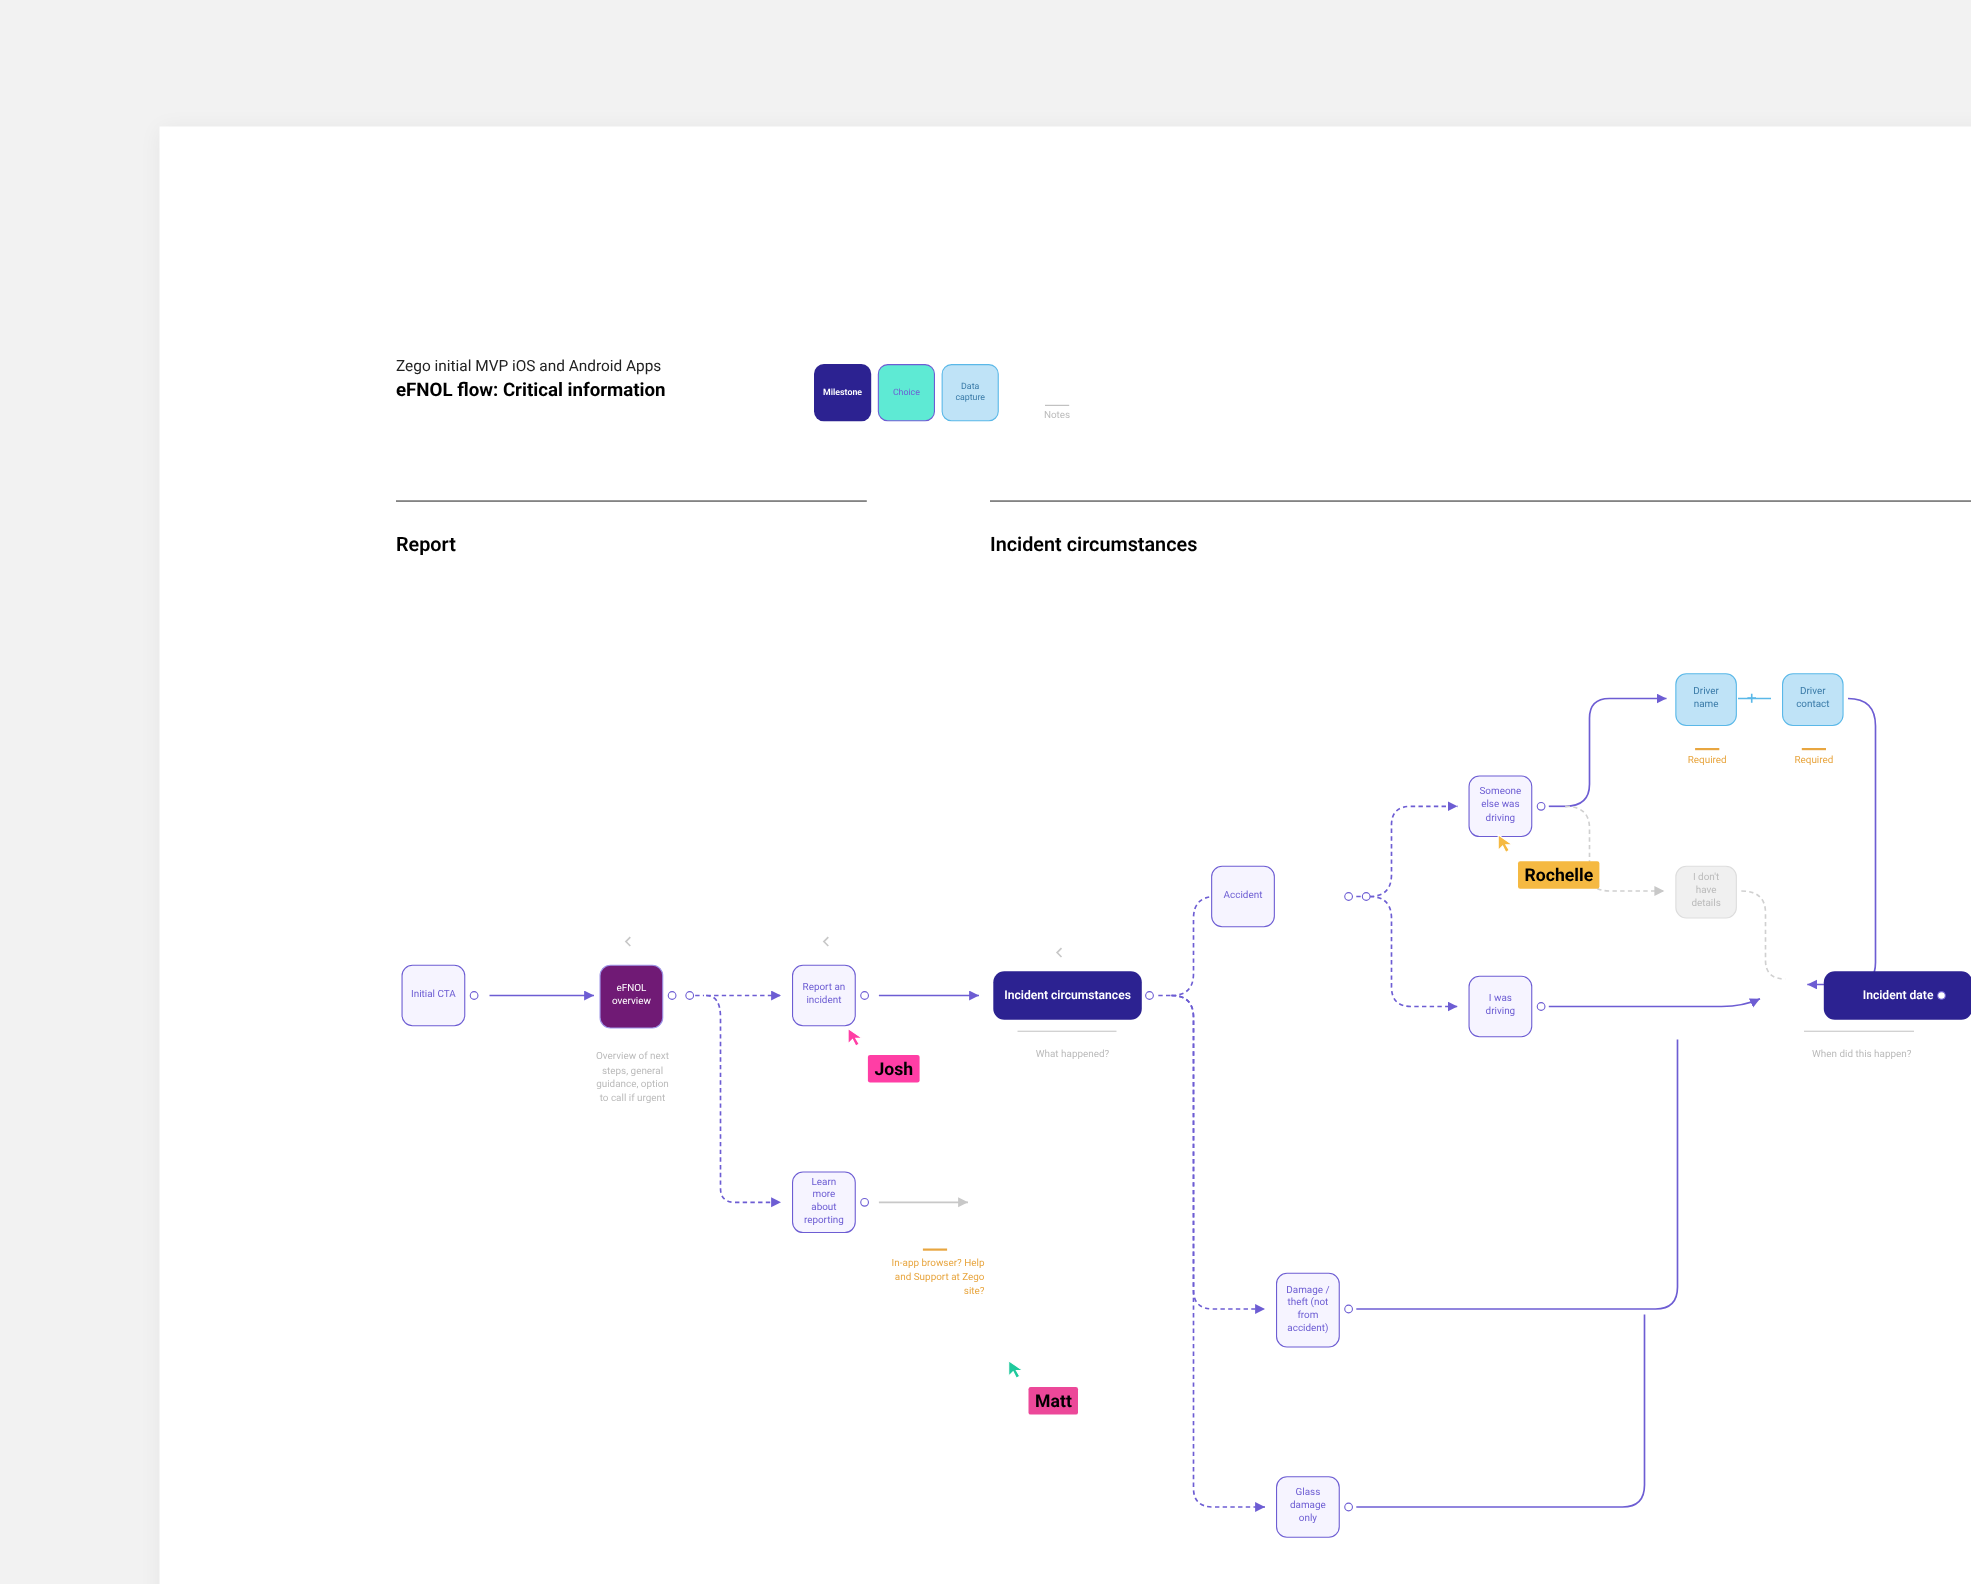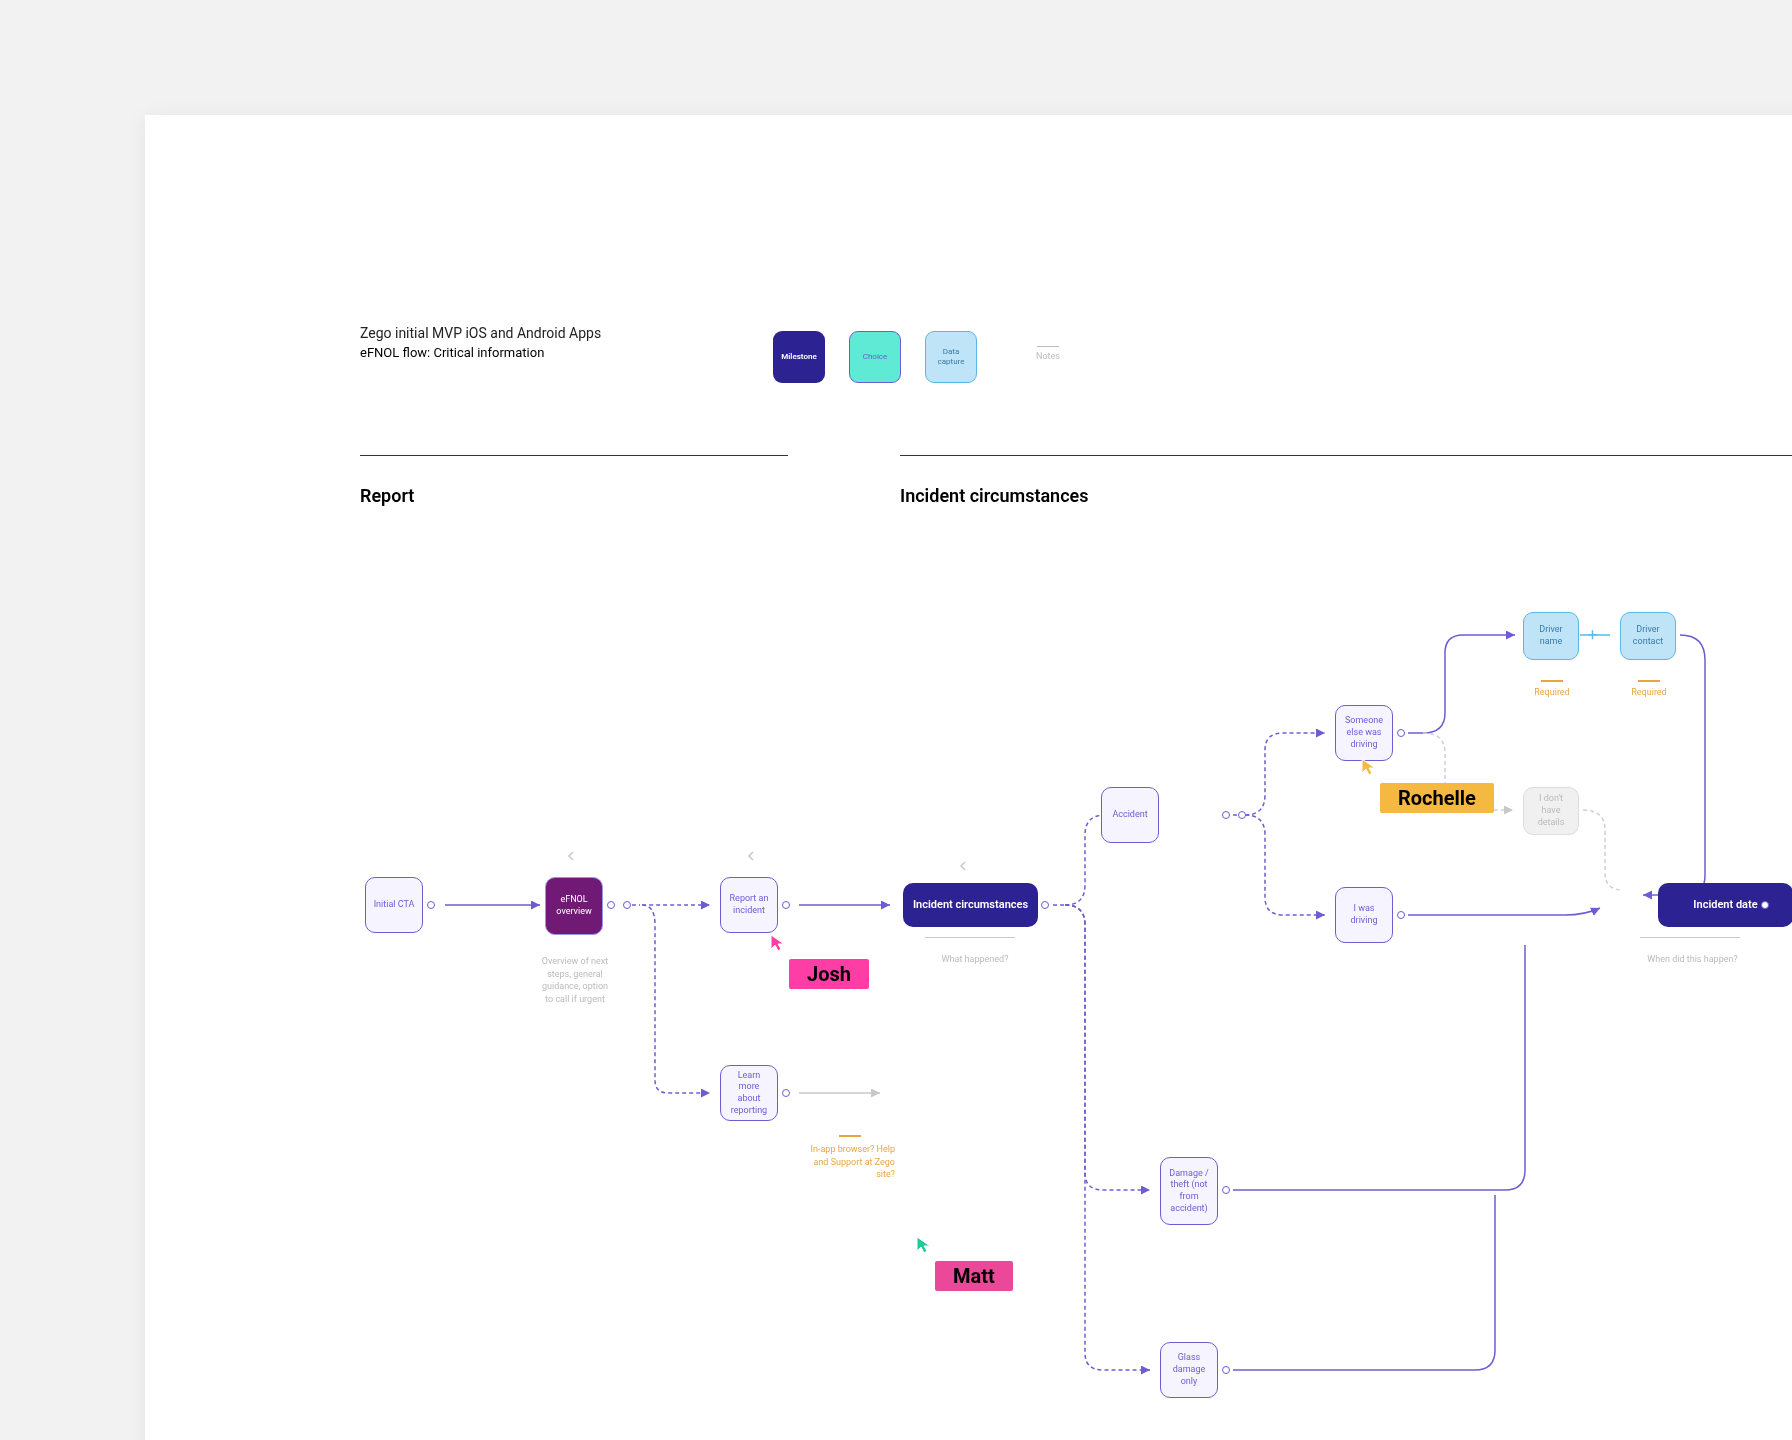--- a/index.html
+++ b/index.html
@@ -1,21 +1,21 @@
 <!DOCTYPE html>
 <html><head>
 <meta charset="utf-8">
 <style>
 *{box-sizing:border-box;margin:0;padding:0}
 body{width:1792px;height:1440px;background:#f2f2f2;font-family:-apple-system,BlinkMacSystemFont,'Segoe UI',Roboto,sans-serif;overflow:hidden;position:relative}
 .canvas{position:absolute;left:145px;top:115px;width:1700px;height:1350px;background:#fff;box-shadow:0 2px 20px rgba(0,0,0,.06)}
 .head{position:absolute;left:215px;top:210px}
 .head .sub{font-size:14px;color:#222;margin-bottom:4px}
-.head .main{font-size:13px;font-weight:400;color:#000}
-.legend{position:absolute;left:628px;top:216px;display:flex;gap:24px;align-items:flex-start}
+.head .main{font-size:17px;font-weight:700;color:#000}
+.legend{position:absolute;left:595px;top:216px;display:flex;gap:6px;align-items:flex-end}
 .leg{width:52px;height:52px;border-radius:9px;display:flex;align-items:center;justify-content:center;font-size:8px;text-align:center;padding:4px;line-height:1.2}
 .leg.milestone{background:#2c2291;color:#fff;font-weight:600}
 .leg.choice{background:#5eead4;border:1.5px solid #6d5dd3;color:#6d5dd3}
 .leg.data{background:#bfe3f7;border:1.5px solid #5ab8e8;color:#3a7ba8}
 .notes-leg{margin-left:35px;margin-top:15px;font-size:9px;color:#bbb}
 .notes-leg::before{content:"";display:block;width:22px;height:1px;background:#bbb;margin:0 auto 4px}
 .hr1{position:absolute;left:215px;top:340px;width:428px;height:1px;background:#333}
 .hr2{position:absolute;left:755px;top:340px;width:950px;height:1px;background:#333}
 .sect{position:absolute;top:370px;font-size:18px;font-weight:600;color:#000}
 .s1{left:215px}
@@ -34,21 +34,21 @@
 .caption{position:absolute;font-size:9px;color:#bbb;text-align:center;line-height:1.4}
 .onote{position:absolute;font-size:9px;color:#e8a640;text-align:right;line-height:1.4}
 .onote::before{content:"";display:block;width:22px;height:2px;background:#e8a640;margin:0 auto 6px}
 .req{position:absolute;font-size:9px;color:#e8a640;text-align:center}
 .req::before{content:"";display:block;width:22px;height:2px;background:#e8a640;margin:0 auto 5px}
 
 .port{position:absolute;width:8px;height:8px;border-radius:50%;background:#fff;border:1.5px solid #6d5dd3}
 .plus{position:absolute;font-size:16px;color:#5ab8e8}
 
 .cursor{position:absolute;z-index:50}
-.cur-tag{padding:3px 18px;font-size:20px;font-weight:700;border-radius:2px}
+.cur-tag{padding:3px 6px;font-size:16px;font-weight:700;border-radius:2px}
 .back-ic{position:absolute;width:12px;height:12px;color:#c8c8c8}
 </style>
 </head>
 <body>
 
 <div class="canvas">
 
   <div class="head">
     <div class="sub">Zego initial MVP iOS and Android Apps</div>
     <div class="main">eFNOL flow: Critical information</div>

